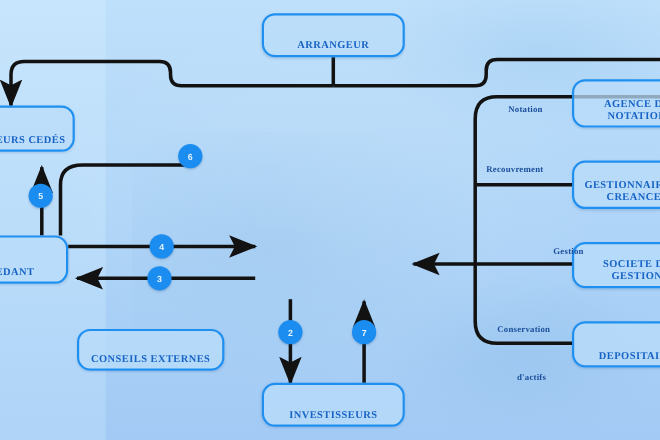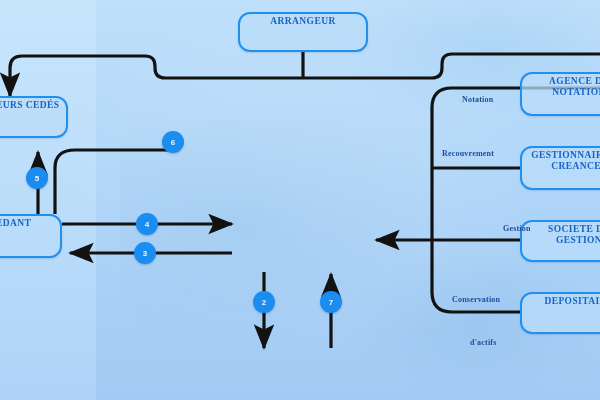--- a/index.html
+++ b/index.html
@@ -66,21 +66,21 @@
     position: absolute;
     box-sizing: border-box;
     border: 2px solid #1f8ff0;
     border-radius: 12px;
     background: rgba(186,220,250,.75);
     color: #1763c6;
     font-weight: bold;
     font-size: 9.5px;
     letter-spacing: .4px;
     display: flex;
-    align-items: flex-start;
+    align-items: flex-end;
     justify-content: center;
     text-align: center;
     line-height: 1.18;
     padding: 2px 4px;
     box-shadow: 0 1px 2px rgba(40,90,150,.18);
   }
 
   .badge {
     position: absolute;
     width: 22px; height: 22px;
@@ -168,22 +168,28 @@
   </div>
 
   <div class="node" style="left:-44px; top:96px; width:112px; height:42px;">
     <span>DEBITEURS CEDÉS</span>
   </div>
 
   <div class="node" style="left:-42px; top:214px; width:104px; height:44px;">
     <span>CEDANT</span>
   </div>
 
-
-
+  <div class="node" style="left:70px; top:299px; width:134px; height:38px;">
+    <span>CONSEILS EXTERNES</span>
+  </div>
+
+
+  <div class="node" style="left:238px; top:348px; width:130px; height:40px;">
+    <span>INVESTISSEURS</span>
+  </div>
 
   <div class="node" style="left:520px; top:72px; width:118px; height:44px;">
     <span>AGENCE DE NOTATION</span>
   </div>
 
   <div class="node" style="left:520px; top:146px; width:118px; height:44px;">
     <span>GESTIONNAIRE DE CREANCES</span>
   </div>
 
   <div class="node" style="left:520px; top:220px; width:118px; height:42px;">

